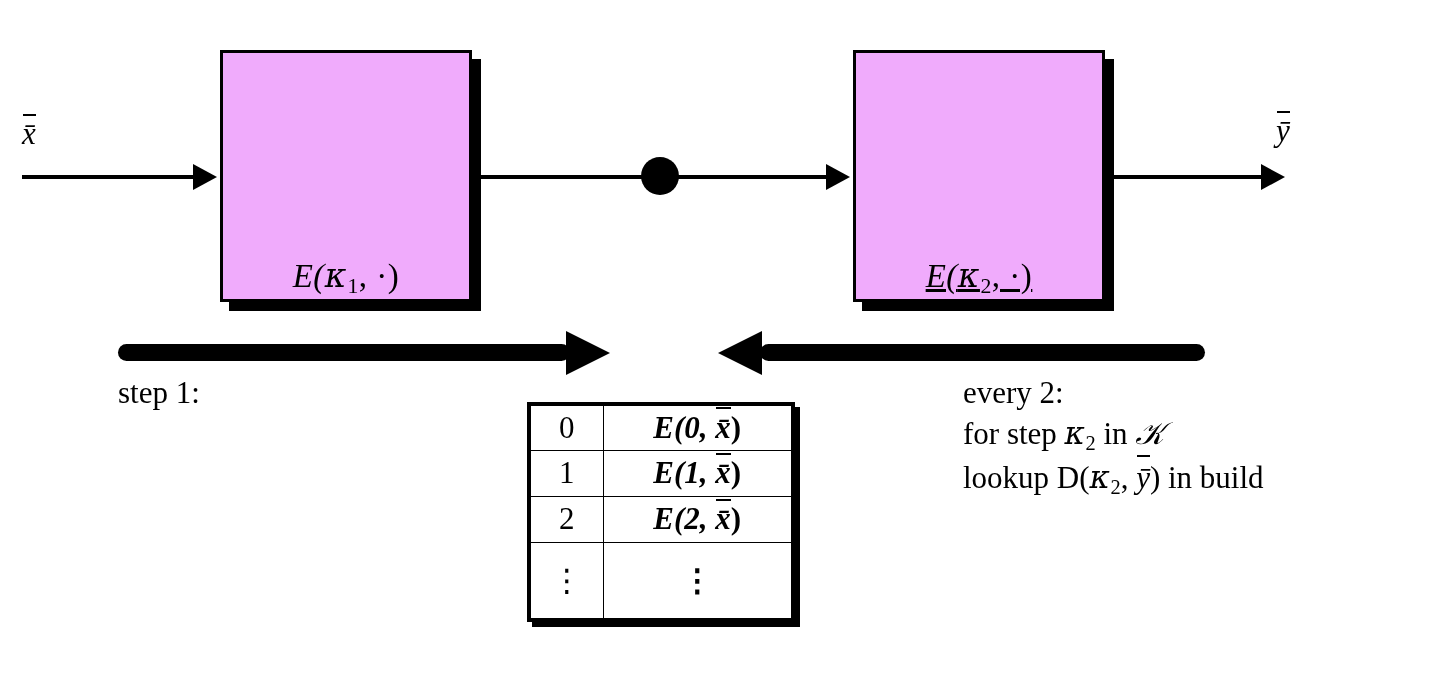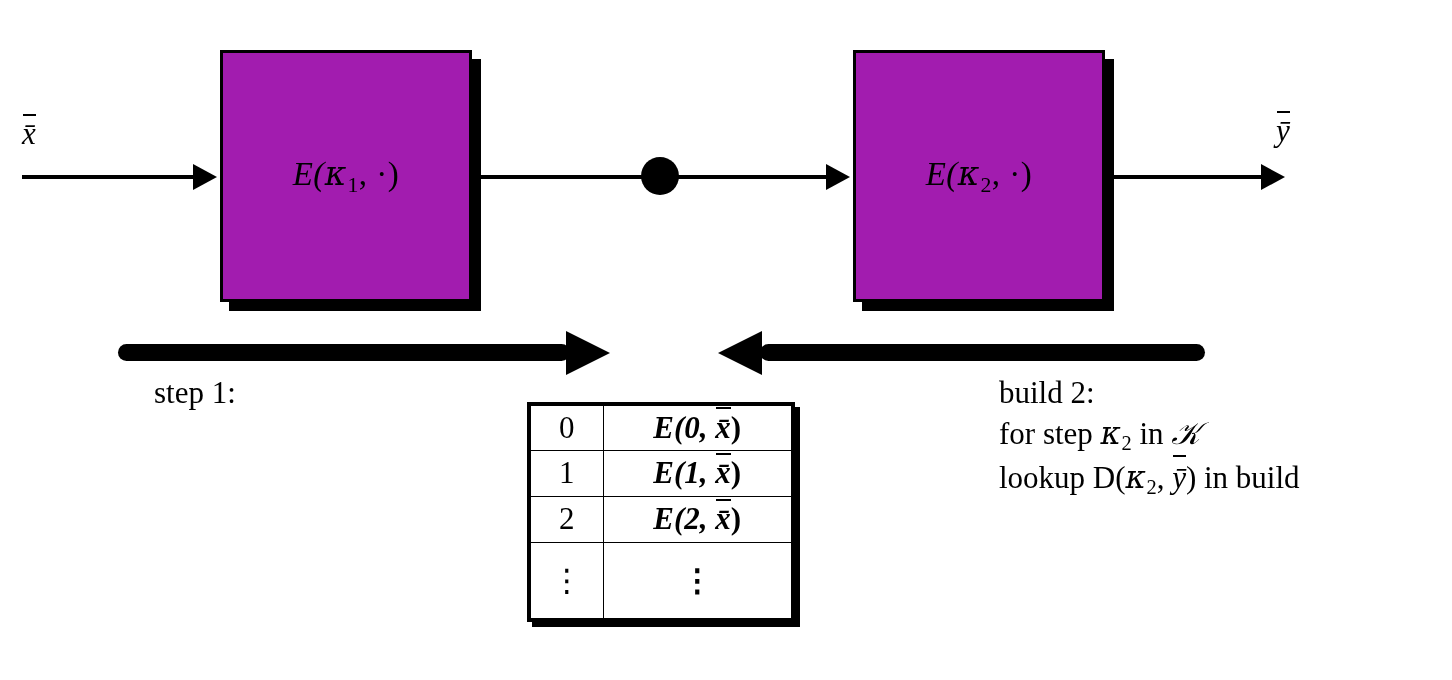--- a/index.html
+++ b/index.html
@@ -13,26 +13,26 @@
     height: 680px;
     background: #ffffff;
     overflow: hidden;
     font-family: "Liberation Serif", "DejaVu Serif", serif;
     color: #000000;
   }
 
   
   .cipher-box {
     position: absolute;
-    background: #a21caf;
+    background: #f0abfc;
     border: 3px solid #000000;
     box-shadow: 9px 9px 0 0 #000000;
     box-sizing: border-box;
     display: flex;
-    align-items: center;
+    align-items: flex-end;
     justify-content: center;
   }
   .cipher-label {
     font-family: "Liberation Serif", "DejaVu Serif", serif;
     font-size: 33px;
     font-style: italic;
     white-space: nowrap;
     letter-spacing: 0.5px;
   }
 
@@ -111,21 +111,21 @@
     border-right: 44px solid #000000;
   }
 
   
   .caption {
     position: absolute;
     font-size: 31px;
     line-height: 1.33;
     white-space: nowrap;
   }
-  .caption .line { display: block; margin-left: 36px; }
+  .caption .line { display: block; }
 
   
   .lookup-table {
     position: absolute;
     border-collapse: collapse;
     border: 4px solid #000000;
     background: #ffffff;
     box-shadow: 5px 5px 0 0 #000000;
   }
   .lookup-table td {
@@ -165,21 +165,21 @@
   <div class="cipher-box" style="left:220px; top:50px; width:252px; height:252px;">
     <span class="cipher-label">
       <span class="mi">E(</span><span class="kappa">κ</span><span class="sub">1</span><span class="paren">, ·)</span>
     </span>
   </div>
 
   <div class="wire" style="left:472px; top:175px; width:358px;"></div>
   <div class="dot" style="left:641px; top:157px; width:38px; height:38px;"></div>
   <div class="arrowhead-right" style="left:826px; top:164px;"></div>
 
-  <div class="cipher-box" style="left:853px; top:50px; width:252px; height:252px;">
+  <div class="cipher-box" style="left:853px; top:50px; width:252px; height:252px;text-decoration:underline;">
     <span class="cipher-label">
       <span class="mi">E(</span><span class="kappa">κ</span><span class="sub">2</span><span class="paren">, ·)</span>
     </span>
   </div>
 
   <div class="wire" style="left:1105px; top:175px; width:160px;"></div>
   <div class="arrowhead-right" style="left:1261px; top:164px;"></div>
   <div class="edge-label" style="left:1276px; top:113px;">
     <span class="bar-wrap">ȳ</span>
   </div>
@@ -188,21 +188,21 @@
   <div class="thick-head-right" style="left:566px; top:331px;"></div>
 
   <div class="thick-head-left" style="left:718px; top:331px;"></div>
   <div class="thick-arrow-shaft" style="left:760px; top:344px; width:445px;"></div>
 
   <div class="caption" style="left:118px; top:372px;">
     <span class="line">step 1:</span>
   </div>
 
   <div class="caption" style="left:963px; top:372px;">
-    <span class="line">build 2:</span>
+    <span class="line">every 2:</span>
     <span class="line">
       <span class="mup">for step </span><span class="kappa">κ</span><span class="sub">2</span><span class="mup"> in </span><span class="calK">𝒦</span>
     </span>
     <span class="line">
       <span class="mup">lookup D(</span><span class="kappa">κ</span><span class="sub">2</span><span class="mup">, </span><span class="bar-wrap">ȳ</span><span class="mup">) in build</span>
     </span>
   </div>
 
   <table class="lookup-table" style="left:527px; top:402px;">
     <tbody>

